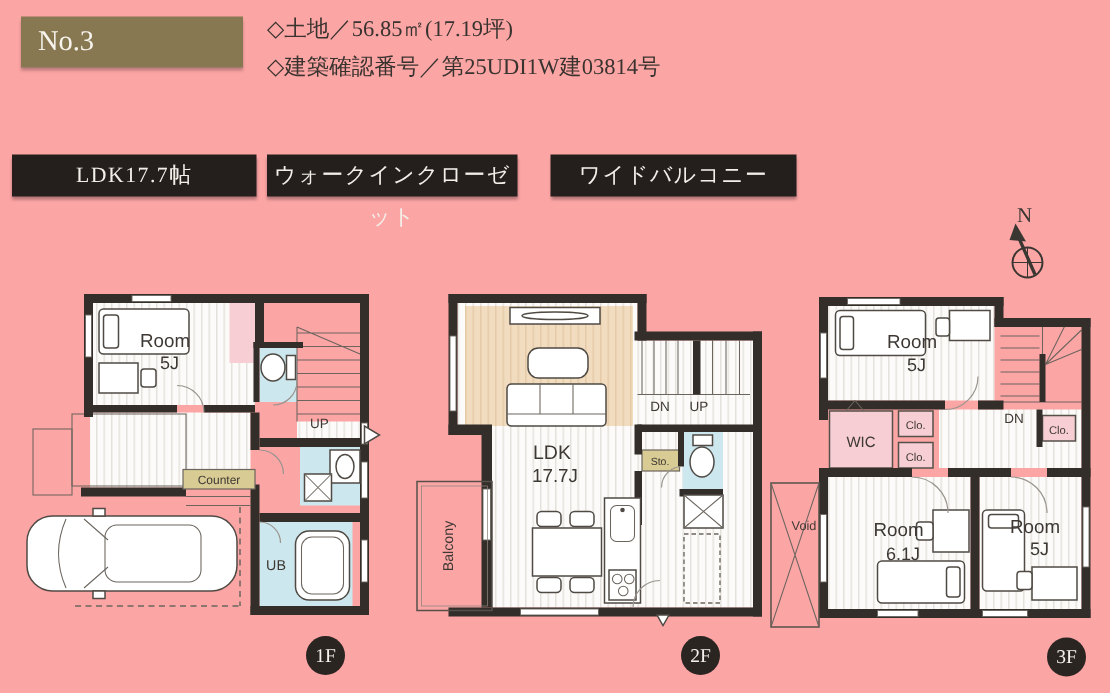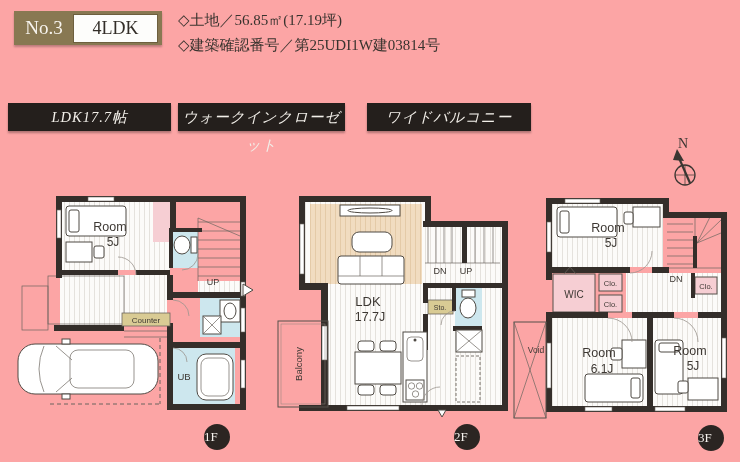--- a/index.html
+++ b/index.html
@@ -9,46 +9,45 @@
   .no-box{position:absolute;left:14px;top:11px;width:148px;height:34px;background:#887852;
           box-shadow:0 2px 2px rgba(0,0,0,.25);}
   .no-label{position:absolute;left:0;top:0;width:60px;height:34px;line-height:34px;text-align:center;
             color:#f7f4ee;font-size:19px;}
   .type-box{position:absolute;left:59px;top:3px;width:83px;height:27px;background:#fdfdfb;
             border:1px solid #6d5f3e;line-height:27px;text-align:center;font-size:18px;color:#332e28;}
   .details{position:absolute;left:178px;top:8px;font-size:15px;line-height:24.5px;white-space:nowrap;}
   
   .banner{position:absolute;top:103px;height:28px;background:#241f1c;color:#f2efe9;
           text-align:center;line-height:28px;font-size:14.5px;letter-spacing:1px;
-          box-shadow:0 2px 2px rgba(0,0,0,.3);font-style:italic;}
+          box-shadow:0 2px 2px rgba(0,0,0,.3);}
   .b1{left:8px;width:163px;} .b2{left:178px;width:167px;} .b3{left:367px;width:164px;}
   
   .badge{position:absolute;width:26px;height:26px;border-radius:50%;background:#2b2522;
-         color:#f5f2ee;line-height:26px;font-size:13px;}
+         color:#f5f2ee;text-align:center;line-height:26px;font-size:13px;}
   .bg1{left:204px;top:424px;} .bg2{left:454px;top:424px;} .bg3{left:698px;top:425px;}
   
   svg{position:absolute;}
   .wall{fill:#342e2a;}
   .win{fill:#ffffff;stroke:#6b655e;stroke-width:.6;}
   .pink{fill:#f6ced3;} .blue{fill:#cde7ee;} .tan{fill:#d9cb94;stroke:#6b655e;stroke-width:.8;}
   .furn{fill:#ffffff;stroke:#4f4a44;stroke-width:1;}
   .thin{fill:none;stroke:#55504a;stroke-width:1;}
   .hair{fill:none;stroke:#6b655e;stroke-width:.7;}
   .arc{fill:none;stroke:#9a948e;stroke-width:.8;}
   .ptxt{font-family:"Liberation Sans","DejaVu Sans",sans-serif;fill:#3d3833;}
   .anchor{text-anchor:middle;}
 </style>
 </head>
 <body>
 
 <div id="stage">
 
   <div class="no-box">
     <div class="no-label">No.3</div>
-    <div class="type-box">4LDK</div>
   </div>
   <div class="details">
     <div>◇土地／56.85㎡(17.19坪)</div>
     <div>◇建築確認番号／第25UDI1W建03814号</div>
   </div>
 
   <div class="banner b1">LDK17.7帖</div>
   <div class="banner b2">ウォークインクローゼット</div>
   <div class="banner b3">ワイドバルコニー</div>
 

